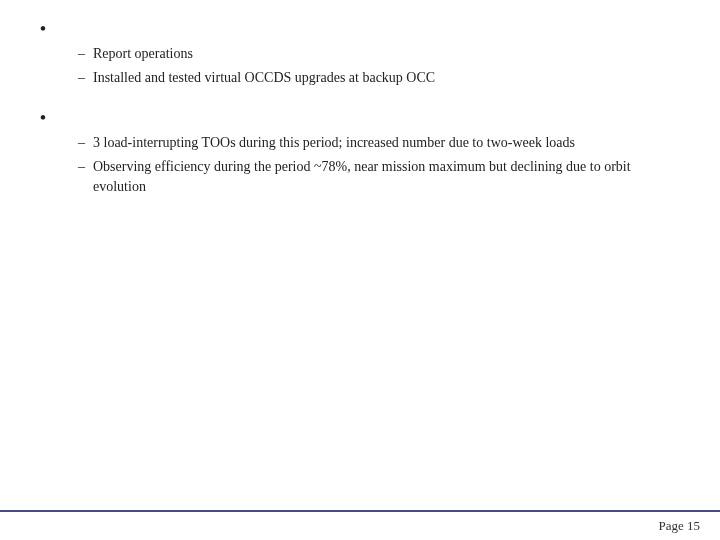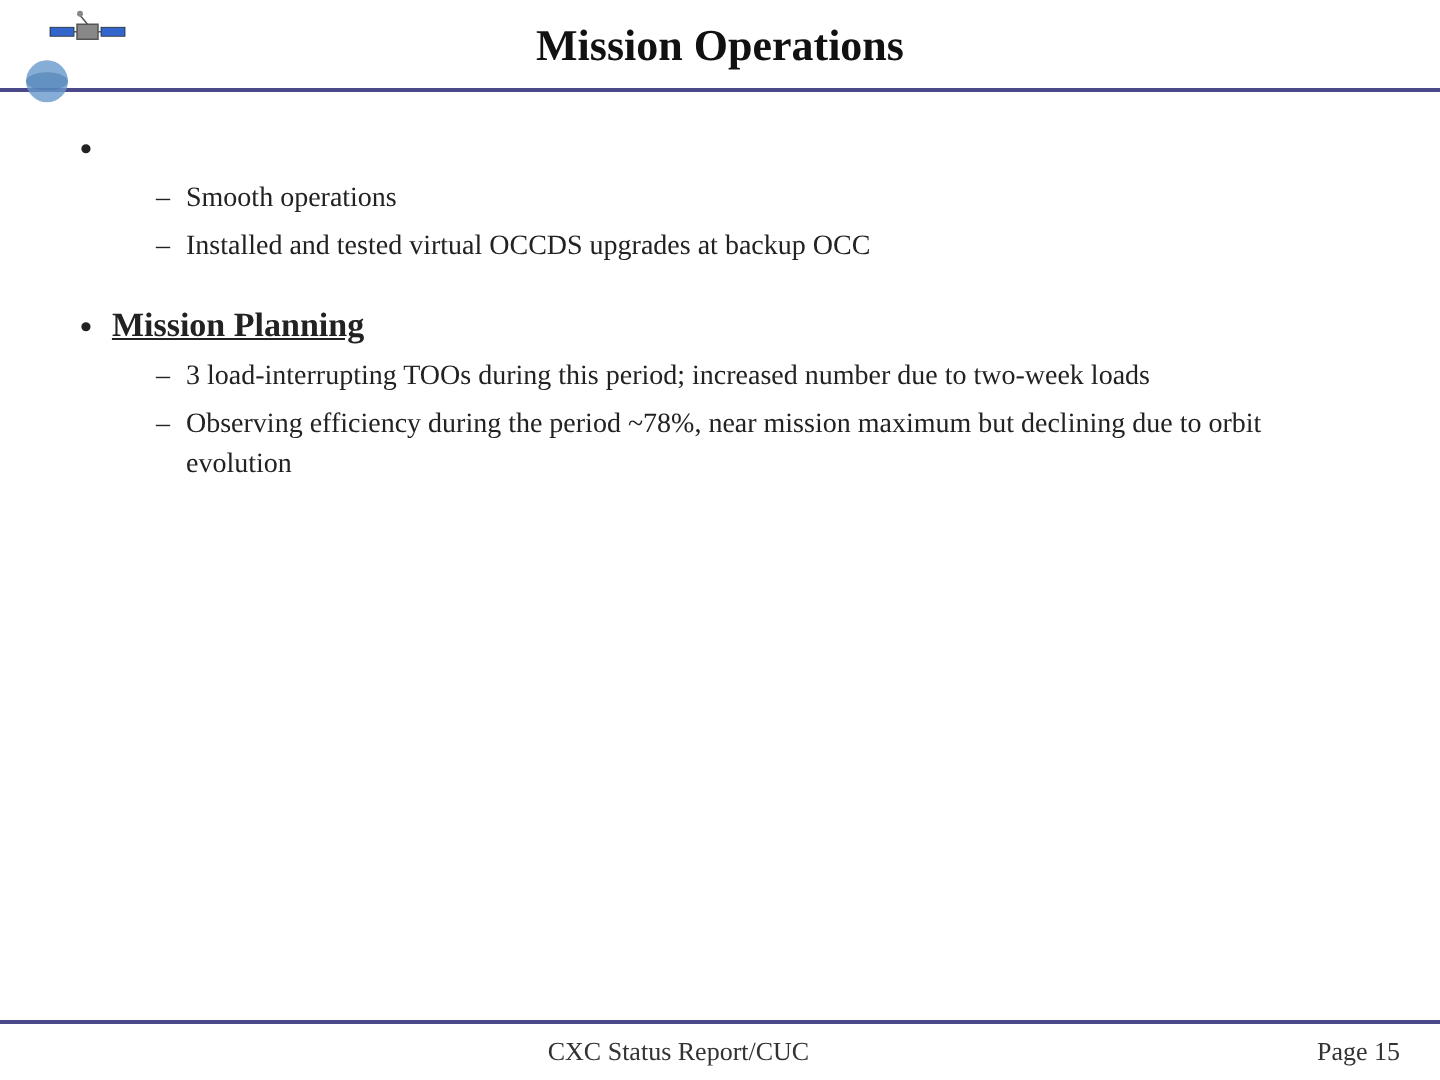--- a/index.html
+++ b/index.html
@@ -109,78 +109,55 @@
       padding: 6px 20px;
       font-size: 13px;
       color: #333;
     }
   </style>
 </head>
 <body>
 
 <div class="slide">
 
-  <div class="header">
-
-    <svg class="satellite-icon" viewBox="0 0 80 65" xmlns="http://www.w3.org/2000/svg">
-
-      <circle cx="18" cy="48" r="14" fill="#6699cc" opacity="0.8"></circle>
-      <ellipse cx="18" cy="48" rx="14" ry="6" fill="#4477aa" opacity="0.5"></ellipse>
-
-      <rect x="38" y="10" width="14" height="10" fill="#888" stroke="#555" stroke-width="1"></rect>
-
-      <rect x="20" y="12" width="16" height="6" fill="#3366cc" stroke="#222" stroke-width="0.5"></rect>
-      <rect x="54" y="12" width="16" height="6" fill="#3366cc" stroke="#222" stroke-width="0.5"></rect>
-
-      <line x1="36" y1="15" x2="38" y2="15" stroke="#555" stroke-width="1"></line>
-      <line x1="52" y1="15" x2="54" y2="15" stroke="#555" stroke-width="1"></line>
-
-      <line x1="45" y1="10" x2="40" y2="4" stroke="#555" stroke-width="1"></line>
-      <circle cx="40" cy="3" r="2" fill="#888"></circle>
-    </svg>
-
-    <h1 class="header-title">Mission Operations</h1>
-  </div>
 
   <div class="content">
 
     <div class="section">
       <div class="bullet-row">
         <span class="bullet">•</span>
       </div>
       <div class="sub-list">
         <div class="sub-item">
           <span class="dash">–</span>
-          <span class="sub-text">Smooth operations</span>
+          <span class="sub-text">Report operations</span>
         </div>
         <div class="sub-item">
           <span class="dash">–</span>
           <span class="sub-text">Installed and tested virtual OCCDS upgrades at backup OCC</span>
         </div>
       </div>
     </div>
 
     <div class="section">
       <div class="bullet-row">
         <span class="bullet">•</span>
-        <span class="section-title">Mission Planning</span>
       </div>
       <div class="sub-list">
         <div class="sub-item">
           <span class="dash">–</span>
           <span class="sub-text">3 load-interrupting TOOs during this period; increased number due to two-week loads</span>
         </div>
         <div class="sub-item">
           <span class="dash">–</span>
           <span class="sub-text">Observing efficiency during the period ~78%, near mission maximum but declining due to orbit evolution</span>
         </div>
       </div>
     </div>
 
   </div>
 
   <div class="footer">
     <span></span>
-    <span>CXC Status Report/CUC</span>
     <span>Page 15</span>
   </div>
 
 </div>
 
 </body></html>

